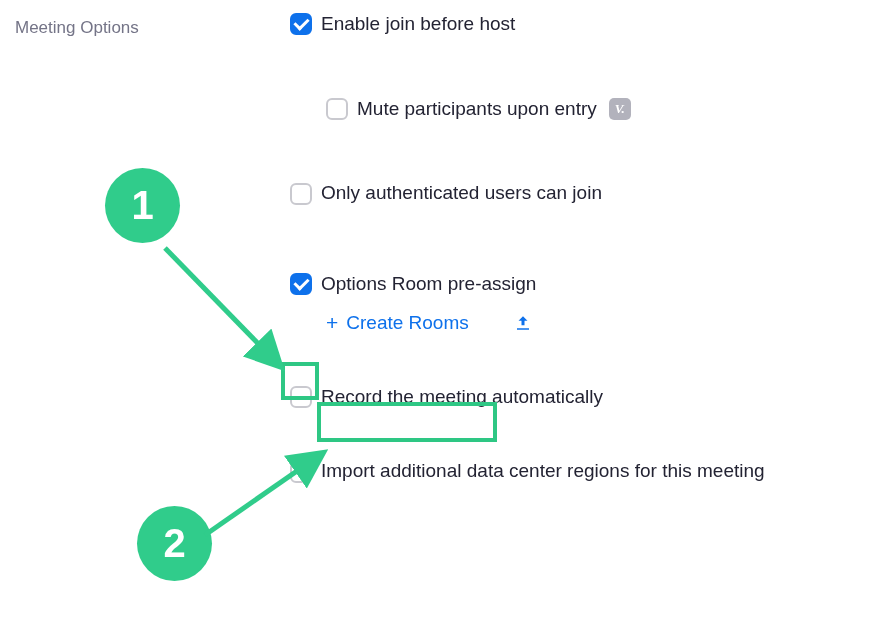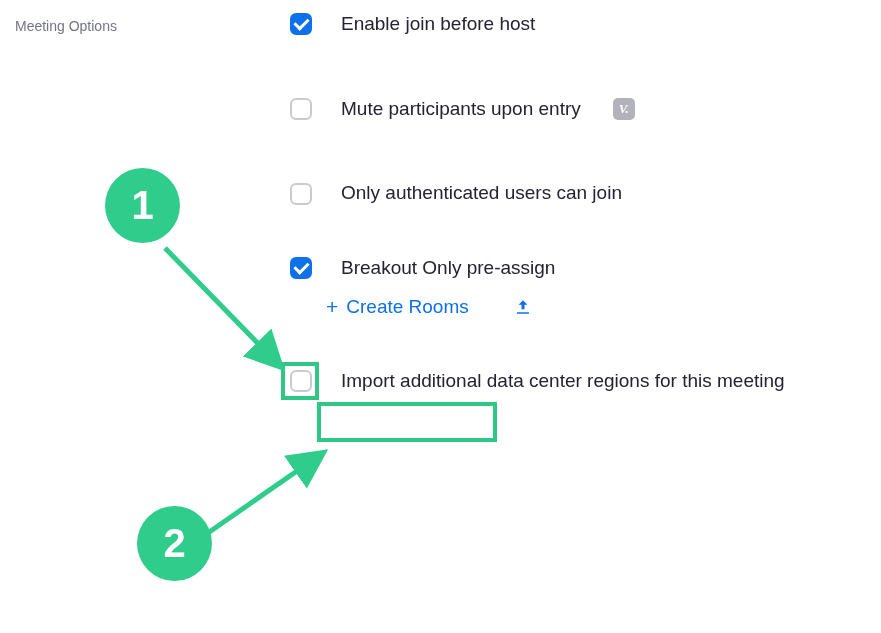--- a/index.html
+++ b/index.html
@@ -11,35 +11,35 @@
       font-size: 18px;
       color: #232333;
       position: relative;
       overflow: hidden;
     }
     .section-label {
       position: absolute;
       left: 15px;
       top: 18px;
       color: #747487;
-      font-size: 14px;
+      font-size: 17px;
     }
     .options {
       position: absolute;
       left: 290px;
       top: 12px;
       display: flex;
       flex-direction: column;
       font-size: 19px;
       color: #232333;
     }
     .opt-row {
       display: flex;
       align-items: center;
-      gap: 29px;
+      gap: 9px;
     }
     .checkbox {
       width: 22px;
       height: 22px;
       border: 2px solid #c9c9cf;
       border-radius: 6px;
       background: #fff;
       display: flex;
       align-items: center;
       justify-content: center;
@@ -130,52 +130,56 @@
 
 <div class="section-label">Meeting Options</div>
 
 <div class="options">
 
   <div class="opt-row" style="margin-bottom:60px;">
     <span class="checkbox checked"></span>
     <span class="opt-label">Enable join before host</span>
   </div>
 
-  <div class="opt-row" style="margin-bottom:60px;">
+  <div class="opt-row" style="margin-bottom:60px;margin-left:36px;">
     <span class="checkbox"></span>
     <span class="opt-label">Mute participants upon entry</span>
     <span class="info-badge">V.</span>
   </div>
 
 
-  <div class="opt-row" style="margin-bottom:50px;">
+  <div class="opt-row" style="margin-bottom:66px;">
     <span class="checkbox"></span>
     <span class="opt-label">Only authenticated users can join</span>
   </div>
 
   <div style="margin-bottom:50px;">
     <div class="opt-row">
       <span class="checkbox checked"></span>
-      <span class="opt-label">Breakout Only pre-assign</span>
+      <span class="opt-label">Options Room pre-assign</span>
     </div>
     <div class="sublinks">
       <span class="link">
         <span class="plus">+</span>
         <span class="underline">Create Rooms</span>
       </span>
       <span class="link">
         <span class="upload-icon">
           <svg width="18" height="18" viewBox="0 0 24 24" fill="#0E71EB">
               <path d="M12 3l6 6h-4v6h-4V9H6l6-6zM4 19h16v2H4z"></path>
             </svg>
         </span>
       </span>
     </div>
   </div>
 
+  <div class="opt-row" style="margin-bottom:50px;">
+    <span class="checkbox"></span>
+    <span class="opt-label">Record the meeting automatically</span>
+  </div>
 
   <div class="opt-row">
     <span class="checkbox"></span>
     <span class="opt-label">Import additional data center regions for this meeting</span>
   </div>
 
 </div>
 
 <div class="hl-box" style="left:281px; top:362px; width:38px; height:38px;"></div>
 <div class="hl-box" style="left:317px; top:402px; width:180px; height:40px;"></div>

